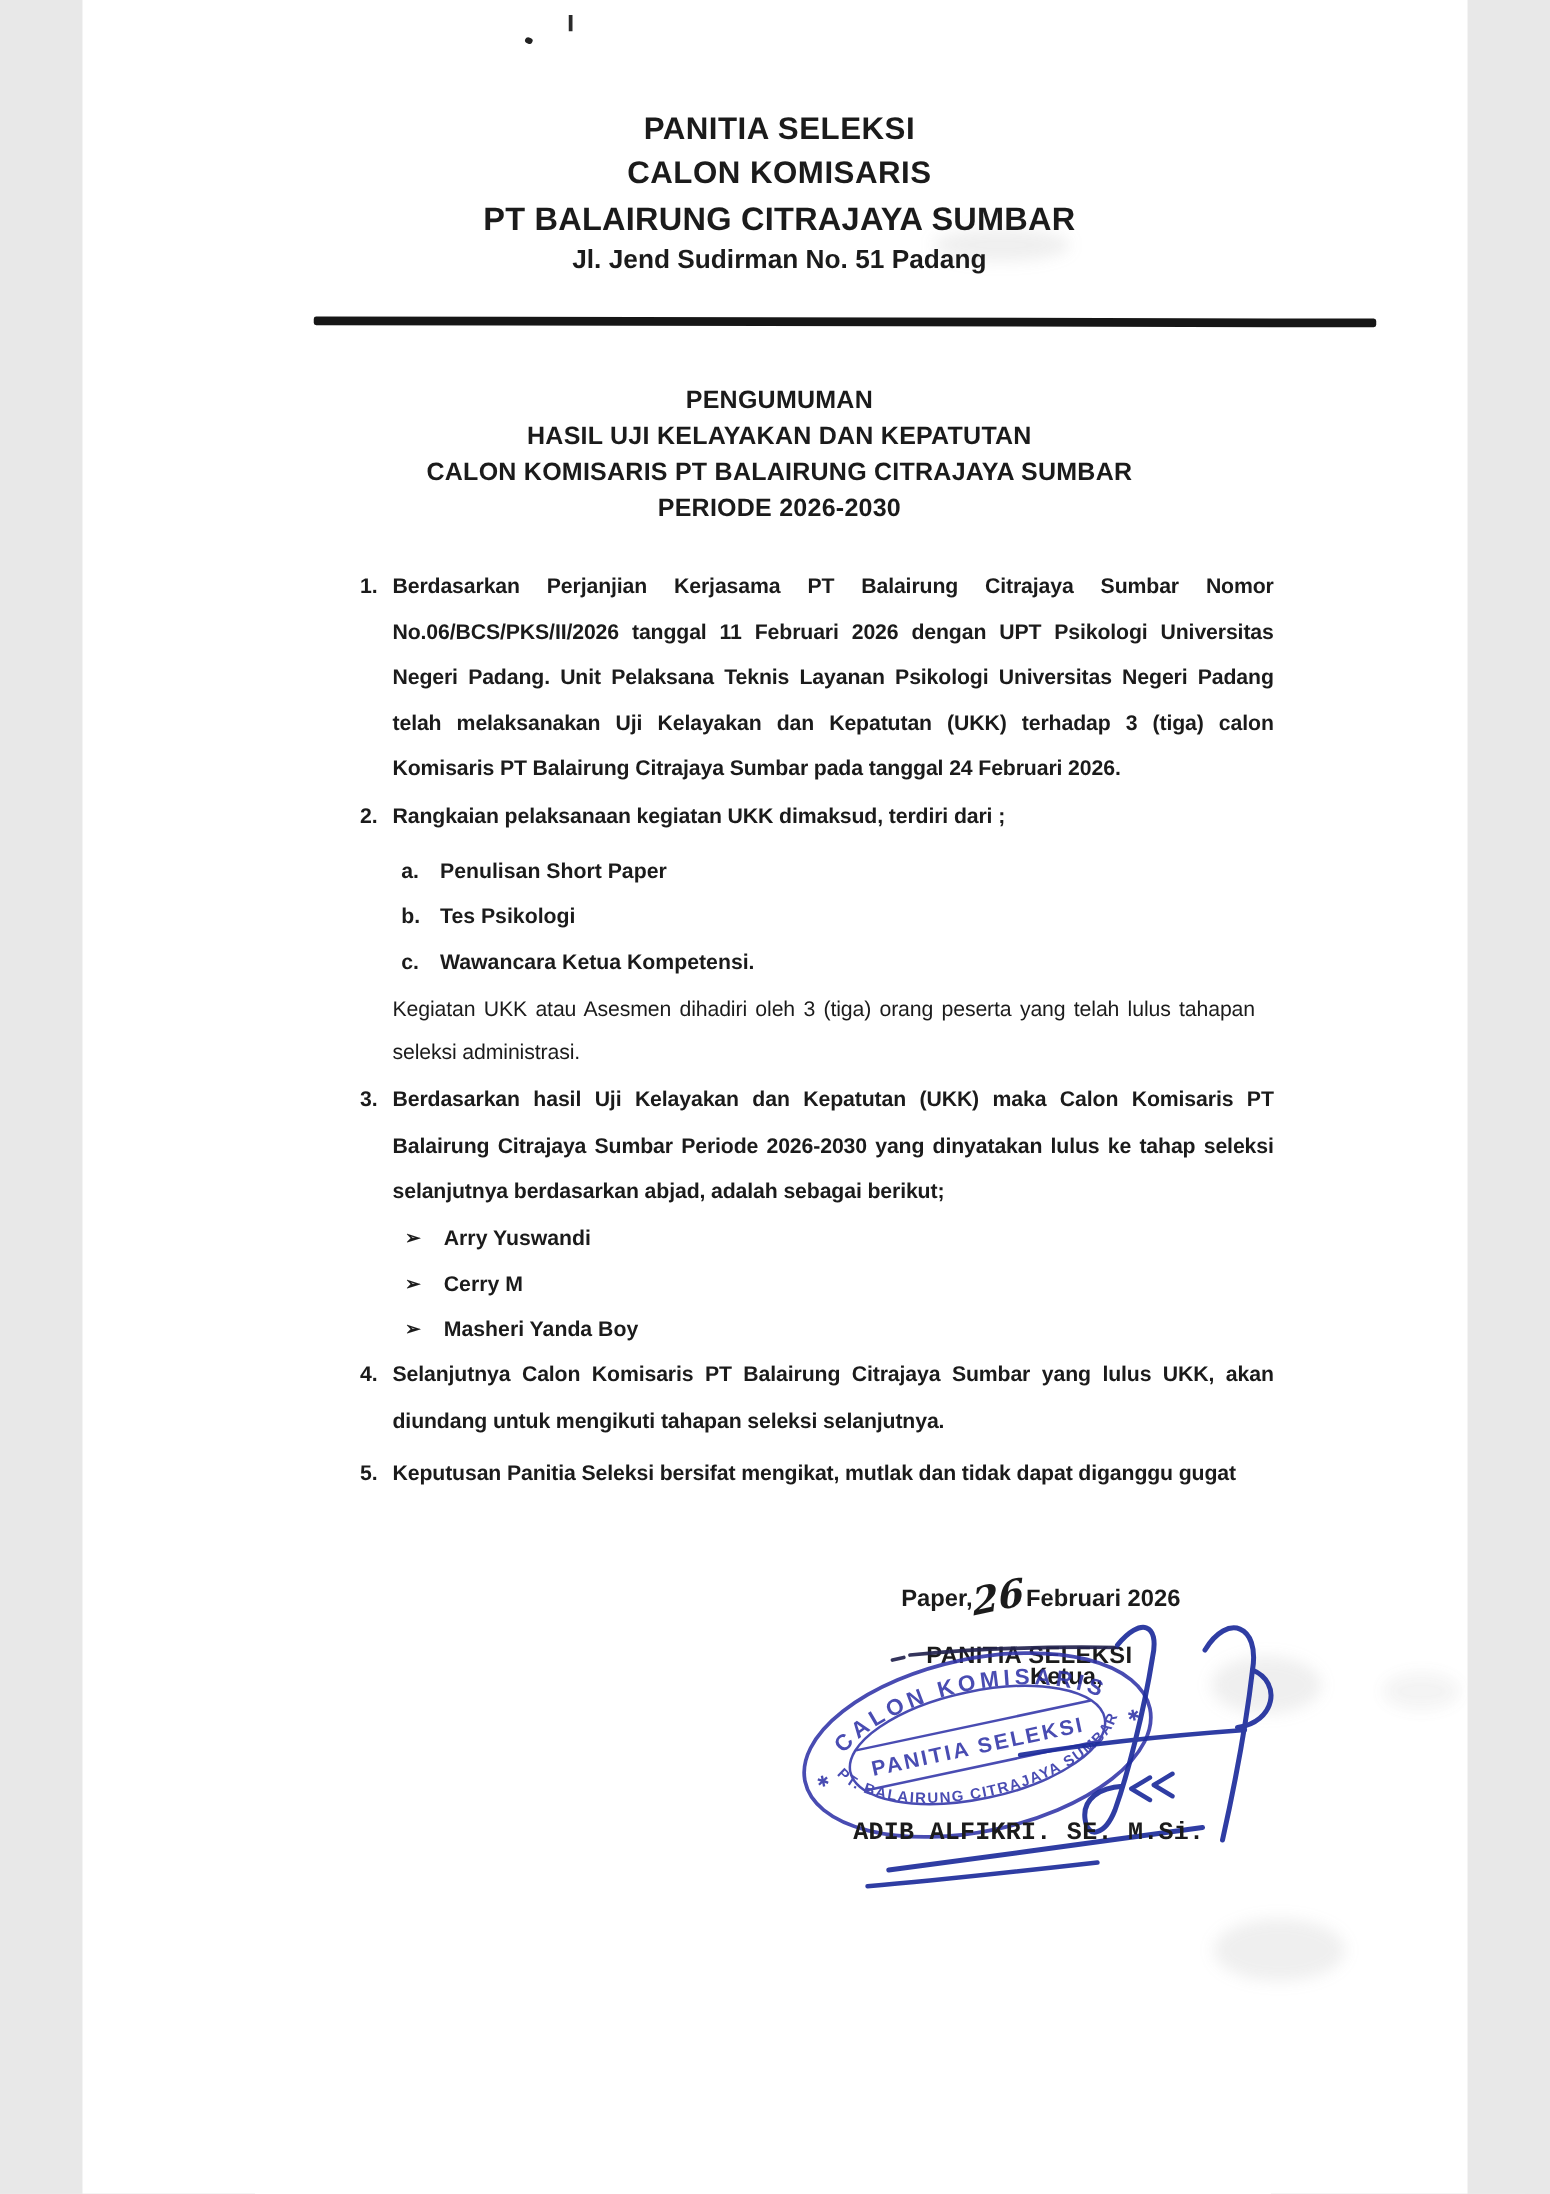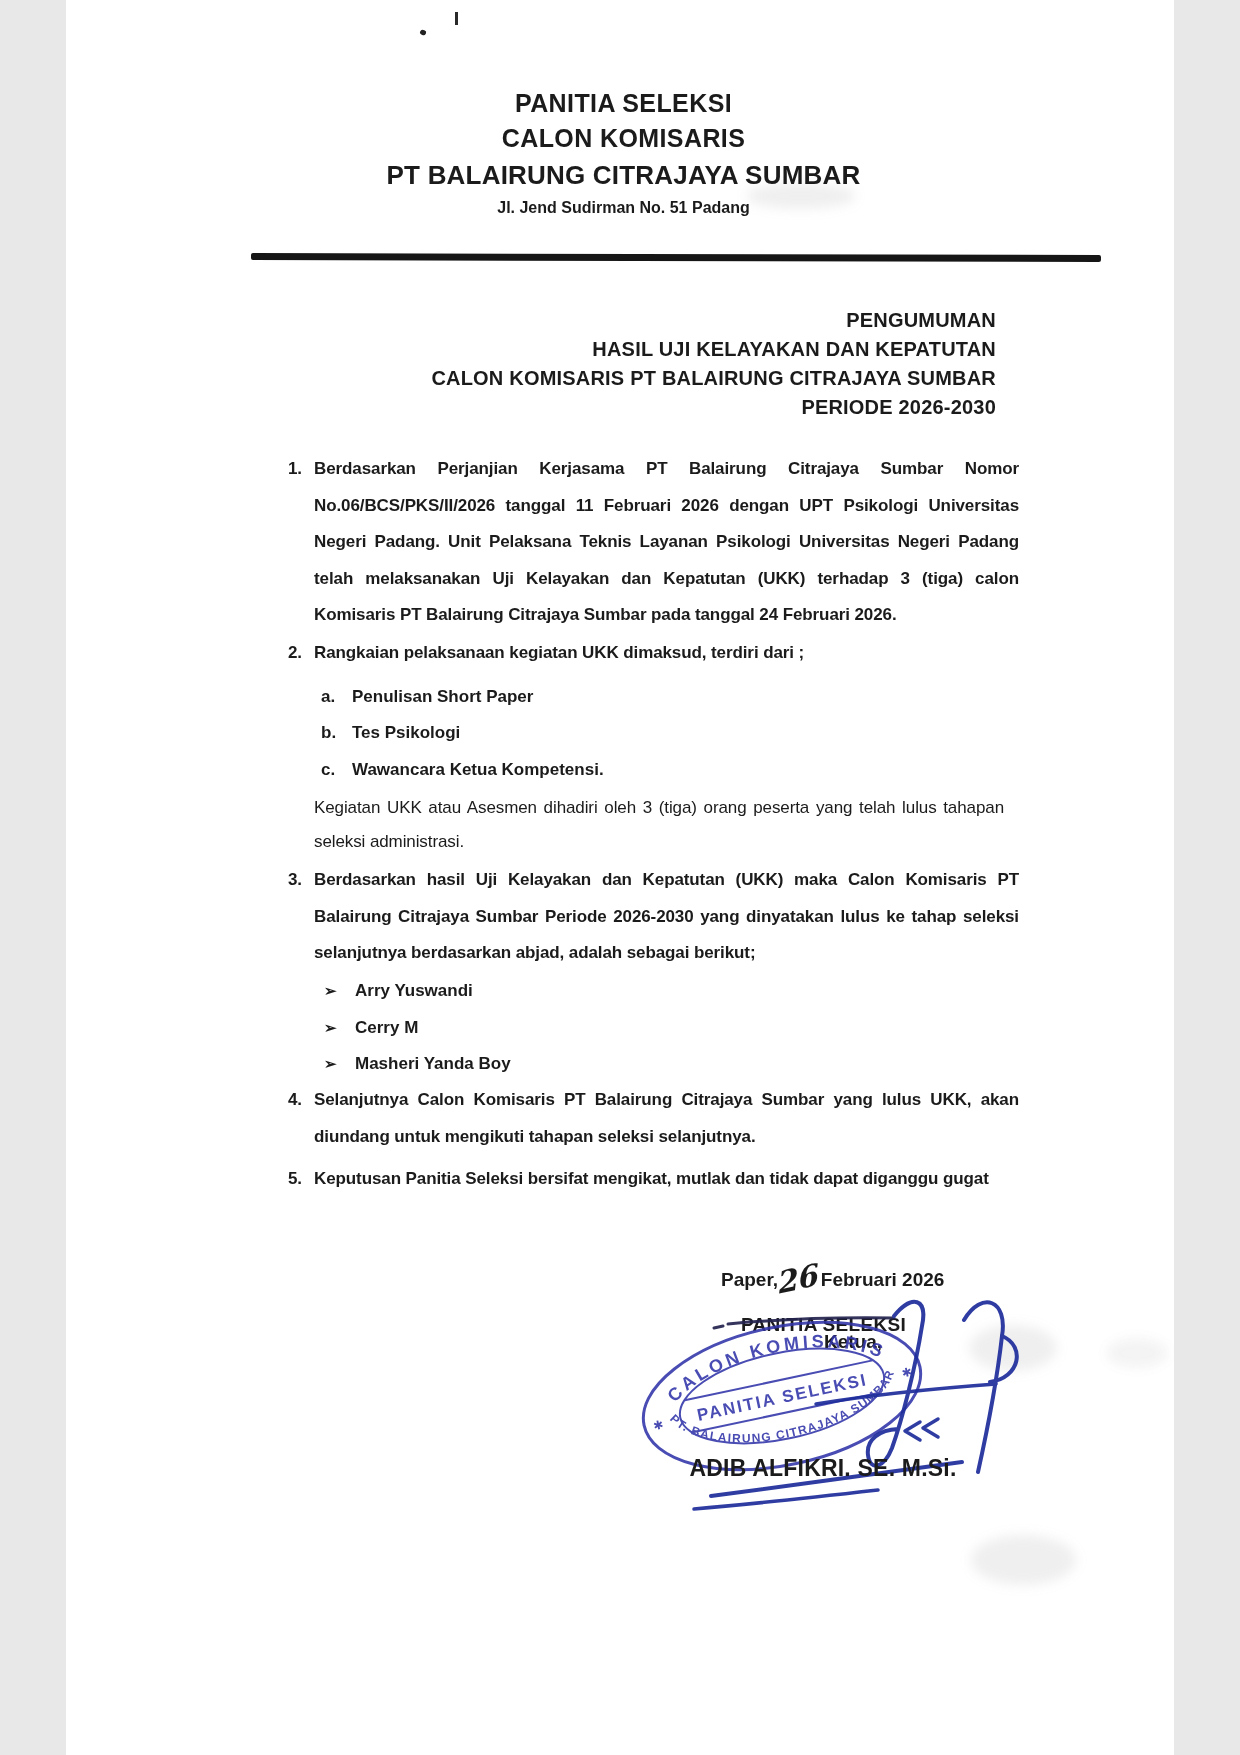--- a/index.html
+++ b/index.html
@@ -17,27 +17,27 @@
   .smudge { position:absolute; background:rgba(125,125,125,0.12); border-radius:50%; filter:blur(6px); }
   .smudge.s1 { left:680px; top:183px; width:110px; height:26px; }
   .smudge.s2 { left:903px; top:1325px; width:88px; height:46px; }
   .smudge.s3 { left:905px; top:1535px; width:105px; height:50px; }
   .smudge.s4 { left:1040px; top:1338px; width:62px; height:30px; opacity:.7; }
 
   
   .header-block { position:absolute; left:185px; top:86px; width:745px; text-align:center; font-weight:bold; }
   .hdr-l1, .hdr-l2 { font-size:25px; line-height:35px; letter-spacing:.4px; }
   .hdr-l3 { font-size:26px; line-height:38px; letter-spacing:.2px; }
-  .hdr-addr { font-size:16px; font-weight:600; line-height:27px; letter-spacing:0; }
+  .hdr-addr { font-size:21px; font-weight:600; line-height:27px; letter-spacing:0; }
 
   .rule { position:absolute; left:185px; top:254px; width:850px; height:7px;
     background:#161616; border-radius:2px; transform:rotate(0.12deg); }
 
   
-  .title-block { position:absolute; left:185px; top:306px; width:745px; text-align:right;
+  .title-block { position:absolute; left:185px; top:306px; width:745px; text-align:center;
     font-weight:bold; font-size:20px; line-height:29px; letter-spacing:.2px; }
 
   
   .item { position:absolute; left:222px; width:733px; display:flex; font-size:17px; font-weight:600;
     line-height:36.5px; letter-spacing:-.1px; }
   .item-number { width:26px; flex:none; }
   .item-text { width:705px; text-align:justify; }
   .item-text.nowrap { white-space:nowrap; width:auto; }
 
   .sub-item { position:absolute; left:255px; display:flex; font-size:17px; font-weight:600; line-height:36.5px; }
@@ -50,21 +50,21 @@
   .bullet-marker { width:31px; flex:none; font-size:15px; }
 
   
   .sig-date { position:absolute; left:655px; top:1266px; font-size:19px; font-weight:600; letter-spacing:0; }
   .hand-day { display:inline-block; font-family:"DejaVu Serif", serif; font-style:italic; font-weight:bold;
     font-size:30px; line-height:20px; transform:rotate(-12deg) skewX(-8deg); position:relative; top:3px; margin:0 1px 0 0; }
   .sig-org { position:absolute; left:665px; top:1314px; width:185px; text-align:center;
     font-size:19px; font-weight:bold; letter-spacing:.3px; }
   .sig-role { position:absolute; left:758px; top:1331px; font-size:19px; font-weight:600; }
   .sig-name { position:absolute; left:612px; top:1455px; width:290px; text-align:center;
-    font-size:23px; font-weight:bold; letter-spacing:.2px; }
+    font-size:20px; font-weight:bold; letter-spacing:.2px;font-family:Liberation Mono, monospace; }
 
   .stamp-wrap { position:absolute; left:568px; top:1323px; width:296px; height:146px;
     transform:rotate(-12deg); opacity:.88; }
   .sig-ink { position:absolute; left:600px; top:1278px; width:360px; height:235px; opacity:.92; }
 </style>
 </head>
 <body>
 
 <div class="page">
 

